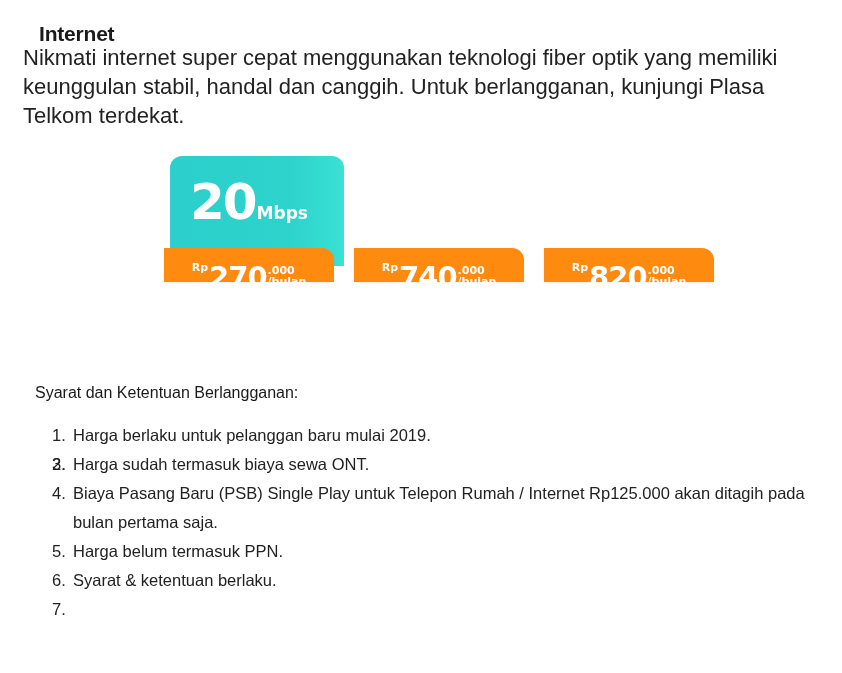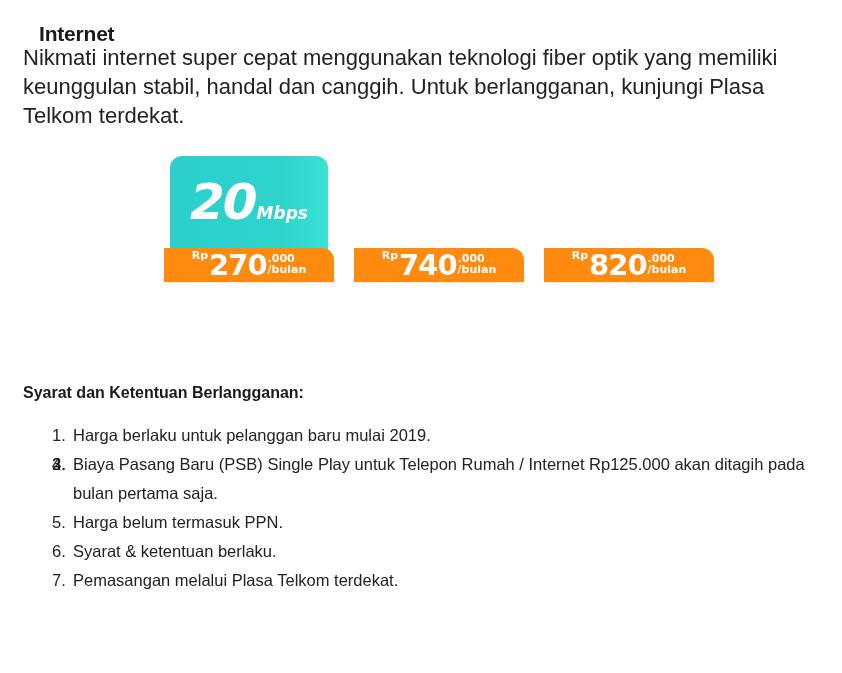--- a/index.html
+++ b/index.html
@@ -15,56 +15,55 @@
     position: absolute; left: 23px; top: 43px; width: 810px;
     font-size: 22px; line-height: 29px; color: #222;
   }
   .cards {
     position: absolute; left: 0; top: 0; width: 842px; height: 300px;
   }
   .card {
     position: absolute; top: 156px; width: 170px; height: 128px;
   }
   .card .speed-box {
-    position: absolute; left: 6px; top: 0; width: 158px; height: 110px;
+    position: absolute; left: 6px; top: 0; width: 174px; height: 110px;
     border-radius: 12px 12px 0 0;
     background: linear-gradient(90deg, #2ccfcb 0%, #2ed3cc 70%, #39e2d4 100%);
-    font-style: italic;
   }
   .card .speed {
     position: absolute; left: 0; top: 16px; width: 158px; text-align: center;
     color: #ffffff; white-space: nowrap;
   }
   .card .speed .num {
     font-family: "DejaVu Sans", sans-serif; font-weight: bold;
     font-size: 50px; letter-spacing: -2px; line-height: 60px;
   }
   .card .speed .unit {
     font-family: "DejaVu Sans", sans-serif; font-weight: bold;
     font-size: 17px; margin-left: 1px;
   }
   .card .price-box {
     position: absolute; left: 0; top: 92px; width: 170px; height: 34px;
     background: #ff8a10; border-radius: 0 12px 0 0;
     box-shadow: 0 1px 2px rgba(0,0,0,0.08);
   }
   .card .price {
-    position: absolute; left: 0; top: 0; width: 170px; height: 31px;
+    position: absolute; left: 0; top: 12px; width: 170px; height: 31px;
     text-align: center; color: #ffffff; white-space: nowrap;
     font-family: "DejaVu Sans", sans-serif; font-weight: bold;
   }
   .card .price .rp { font-size: 11px; vertical-align: 16px; margin-right: 1px; }
   .card .price .amt { font-size: 29px; letter-spacing: -1px; line-height: 34px; }
   .card .price .tail {
     display: inline-block; vertical-align: top; text-align: left;
     font-size: 11px; line-height: 11px; margin-left: 1px; padding-top: 5px;
   }
   .terms-heading {
-    position: absolute; left: 23px; top: 384px;
-    font-size: 16px; font-weight: bold; color: #1a1a1a;
+    position: absolute; left: 35px; top: 384px;
+    font-size: 16px; font-weight: normal; color: #1a1a1a;
   }
   .terms-list {
     position: absolute; left: 52px; top: 421px; width: 760px;
     margin: 0; padding: 0; list-style: none;
     font-size: 16.5px; line-height: 29px; color: #222;
   }
   .terms-list li { position: relative; padding-left: 21px; }
   .terms-list li .n { position: absolute; left: 0; top: 0; }
 </style>
 </head>
@@ -102,18 +101,18 @@
       </div>
     </div>
   </div>
 </div>
 
 <h2 class="terms-heading" style="margin:0;">Syarat dan Ketentuan Berlangganan:</h2>
 
 <ol class="terms-list">
   <li><span class="n">1.</span><span>Harga berlaku untuk pelanggan baru mulai 2019.</span></li>
   <li><span class="n">2.</span></li>
-  <li><span class="n">3.</span></li>
+  <li><span class="n">3.</span><span>Harga sudah termasuk biaya sewa ONT.</span></li>
   <li><span class="n">4.</span><span>Biaya Pasang Baru (PSB) Single Play untuk Telepon Rumah / Internet Rp125.000 akan ditagih pada bulan pertama saja.</span></li>
   <li><span class="n">5.</span><span>Harga belum termasuk PPN.</span></li>
   <li><span class="n">6.</span><span>Syarat &amp; ketentuan berlaku.</span></li>
-  <li><span class="n">7.</span><span>Pemasangan melalui Plasa Telkom terdekat.</span></li>
+  <li><span class="n">7.</span></li>
 </ol>
 
 </body></html>

